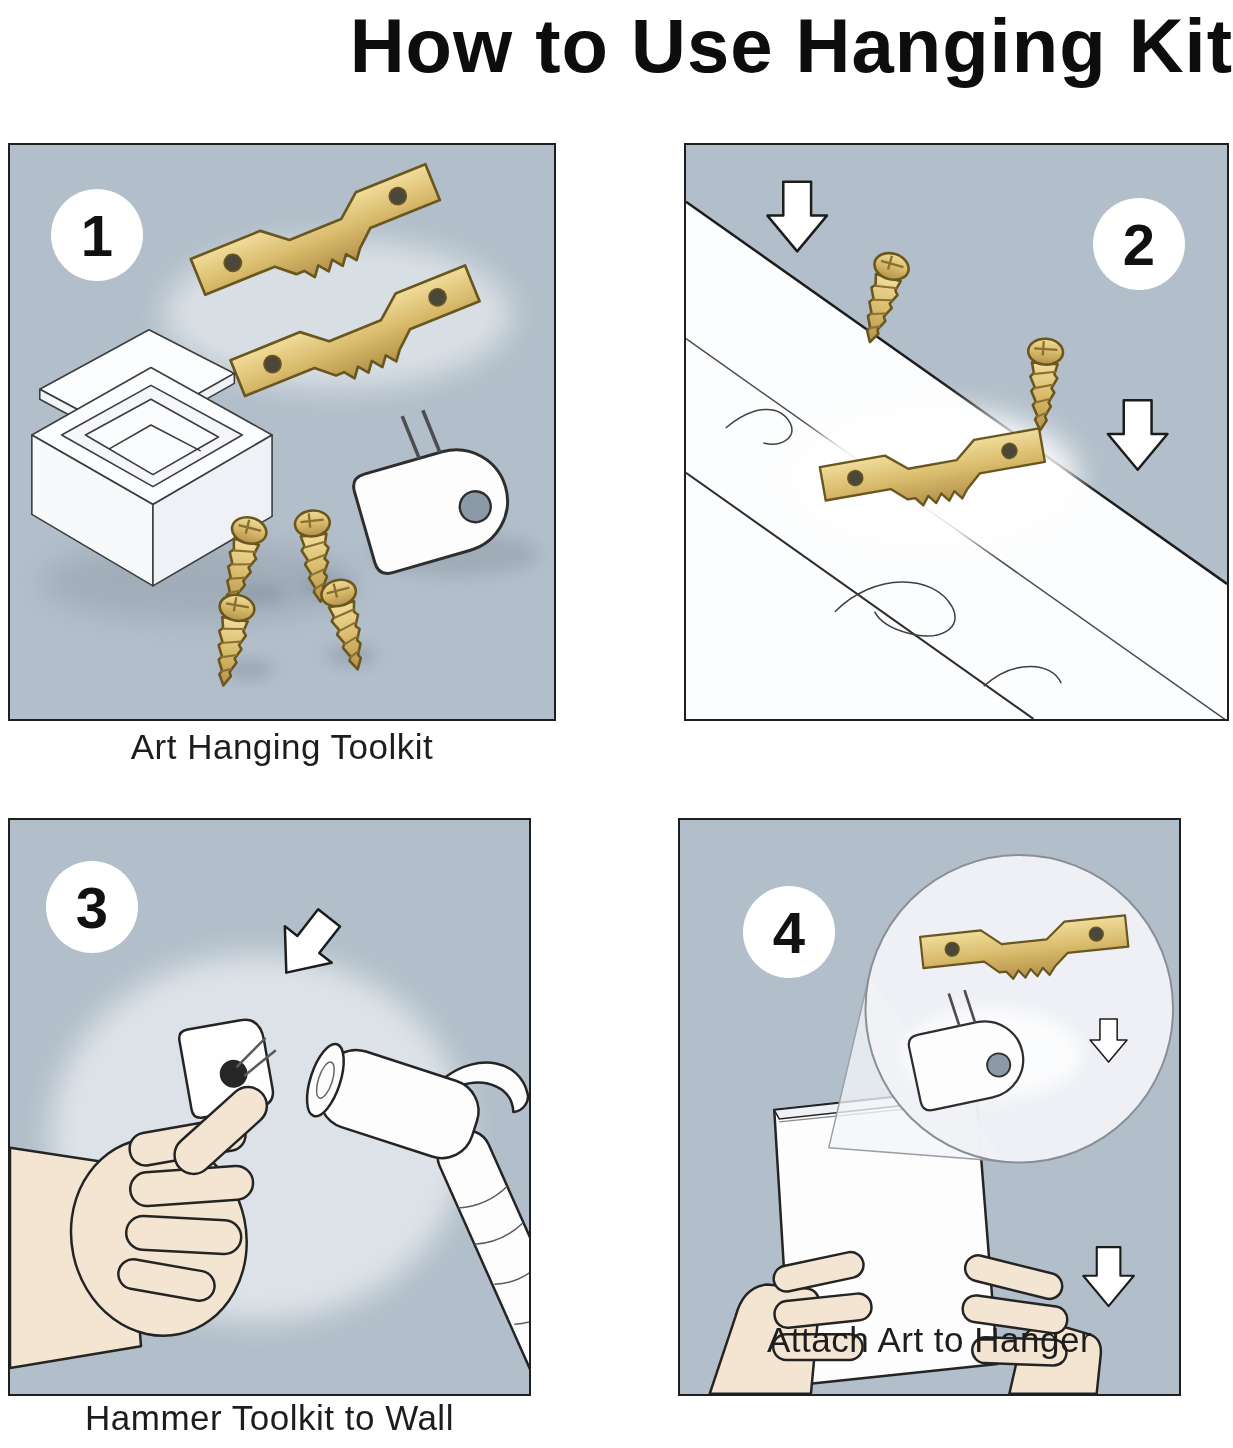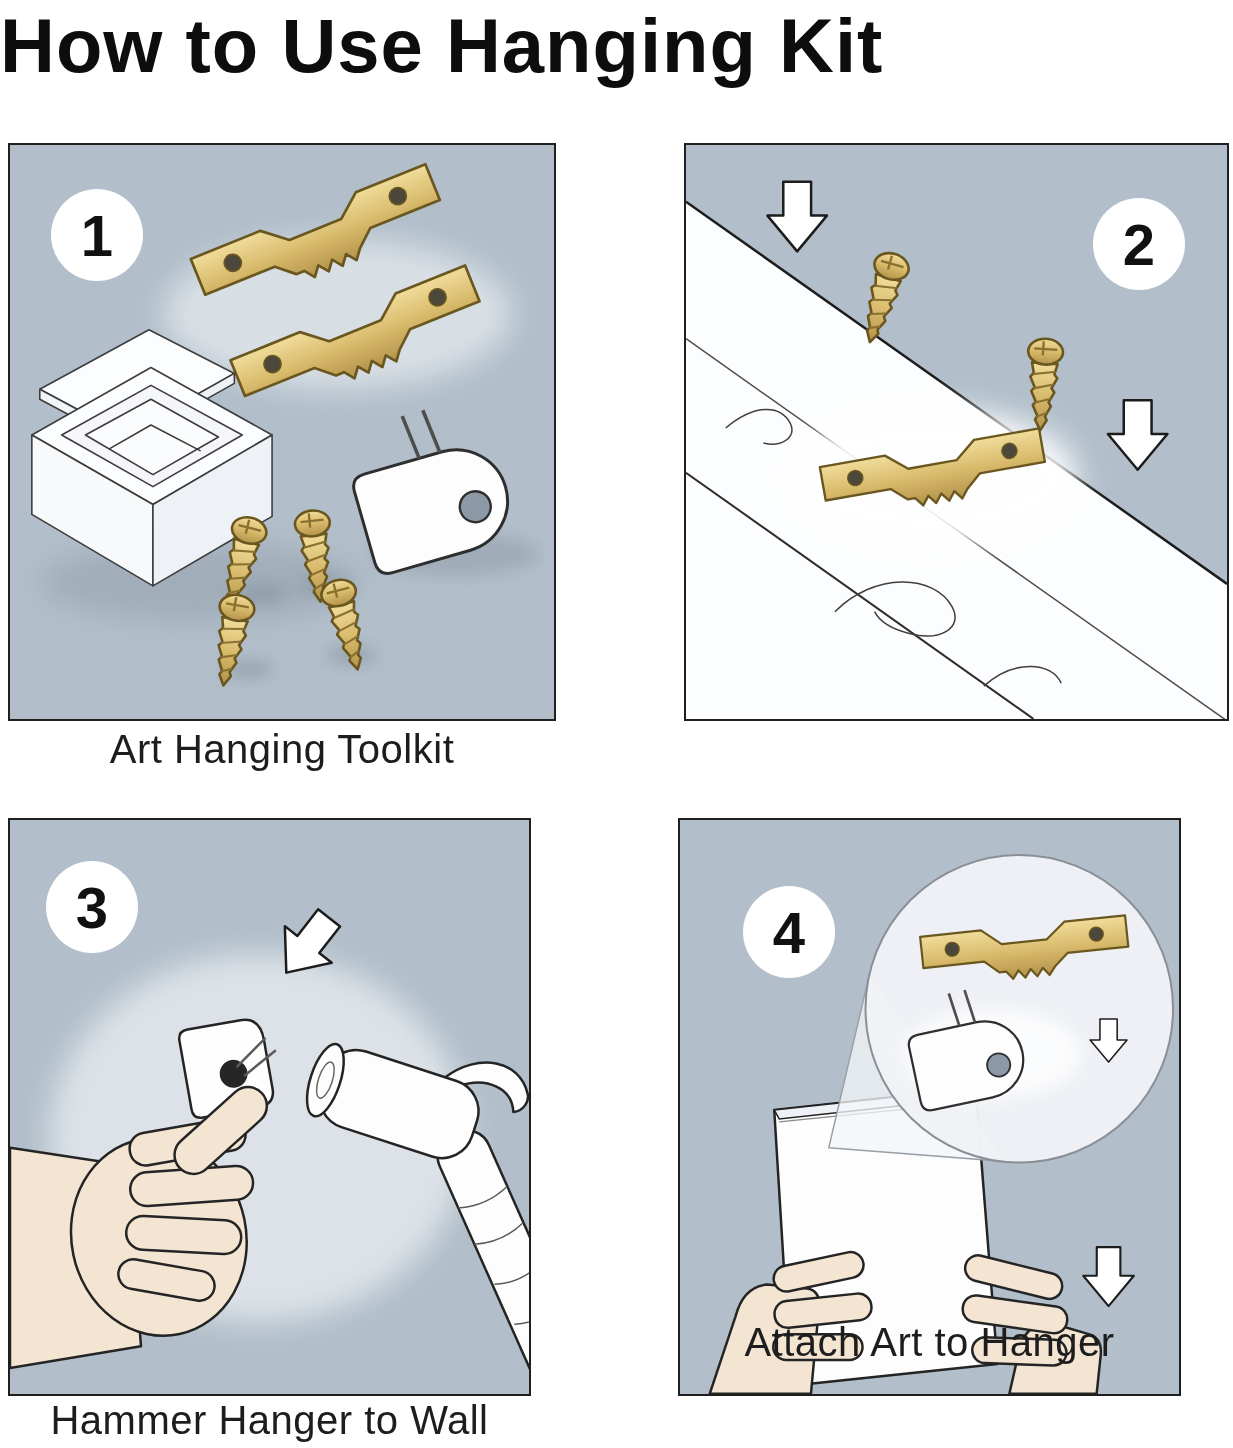--- a/index.html
+++ b/index.html
@@ -4,35 +4,35 @@
 <style>
   * { margin:0; padding:0; box-sizing:border-box; }
   body {
     width:1233px; height:1448px; background:#ffffff;
     font-family:"Liberation Sans", sans-serif;
     position:relative; overflow:hidden;
   }
   .page { position:relative; width:1233px; height:1448px; background:#ffffff; }
   .title {
     position:absolute; left:0; top:2px; width:100%;
-    text-align:left; font-size:76px; font-weight:bold;
+    text-align:right; font-size:76px; font-weight:bold;
     color:#0d0d0d; letter-spacing:1px;
   }
   .panel {
     position:absolute; background:#b2bfca;
     border:2px solid #1f1f1f;
   }
   .panel svg { position:absolute; left:0; top:0; width:100%; height:100%; display:block; }
   .badge {
     position:absolute; width:92px; height:92px; border-radius:50%;
     background:#ffffff; display:flex; align-items:center; justify-content:center;
     font-size:58px; font-weight:bold; color:#111111; z-index:5;
   }
   .caption {
-    position:absolute; text-align:center; font-size:40px;
+    position:absolute; text-align:center; font-size:35px;
     color:#1d1d1d; letter-spacing:0.5px;
   }
   #p1 { left:8px;   top:143px; width:548px; height:578px; }
   #p2 { left:684px; top:143px; width:545px; height:578px; }
   #p3 { left:8px;   top:818px; width:523px; height:578px; }
   #p4 { left:678px; top:818px; width:503px; height:578px; }
   #b1 { left:41px;  top:44px; }
   #b2 { left:407px; top:53px; }
   #b3 { left:36px;  top:41px; }
   #b4 { left:63px;  top:66px; }
@@ -282,16 +282,16 @@
       </g>
 
       <g transform="translate(432,460) scale(0.85)">
         <use href="#arrow" x="-30" y="-35"></use>
       </g>
     </svg>
     <div class="badge" id="b4">4</div>
   </div>
 
   <div class="caption" id="c1">Art Hanging Toolkit</div>
-  <div class="caption" id="c3">Hammer Hanger to Wall</div>
+  <div class="caption" id="c3">Hammer Toolkit to Wall</div>
   <div class="caption" id="c4">Attach Art to Hanger</div>
 
 </div>
 
 </body></html>

